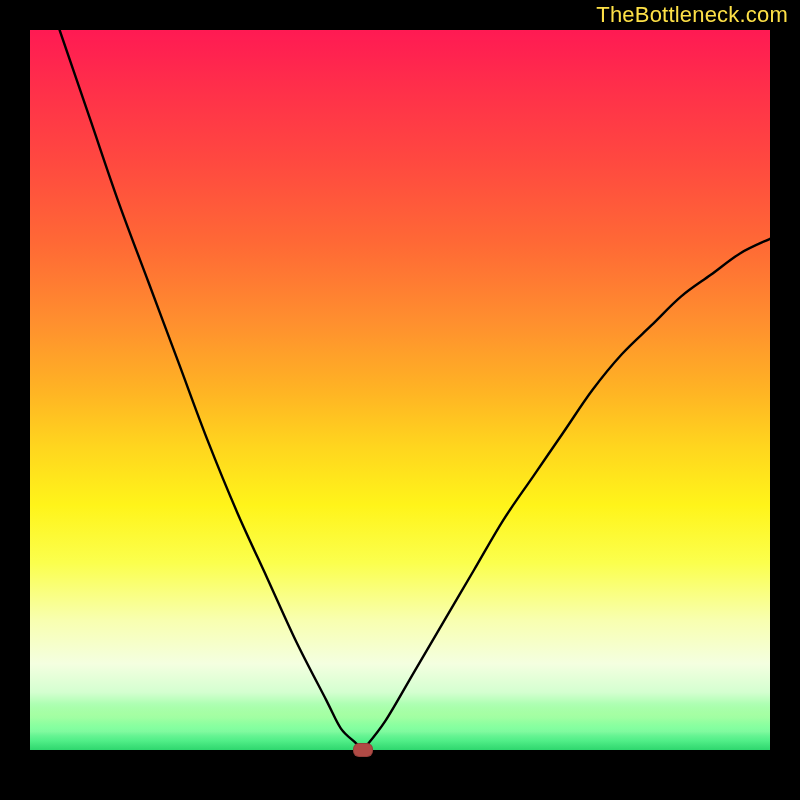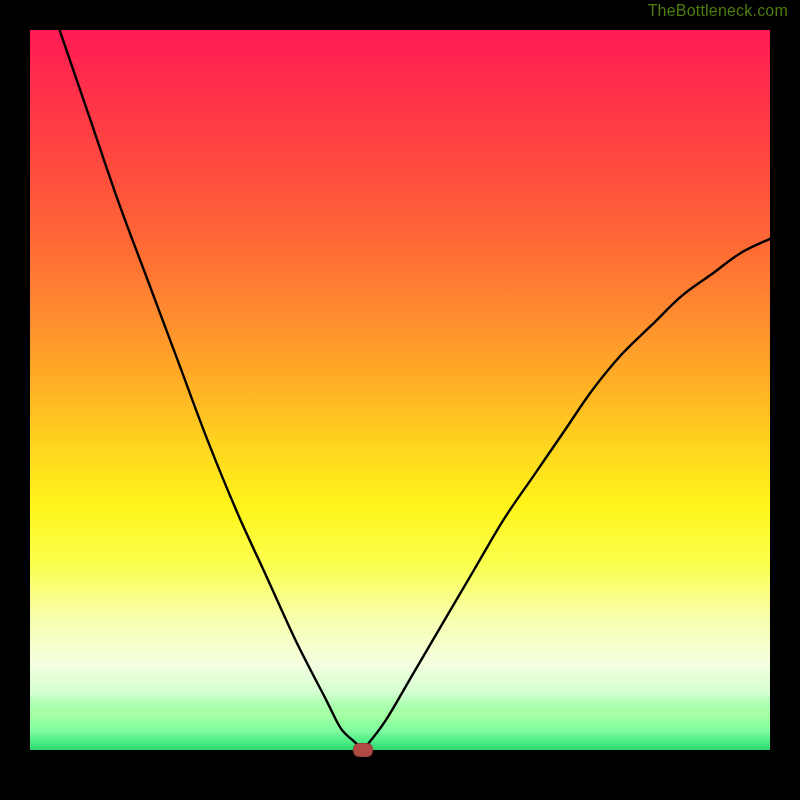--- a/index.html
+++ b/index.html
@@ -14,22 +14,22 @@
   .frame {
     position: relative;
     width: 800px;
     height: 800px;
     background: #000;
   }
   .watermark {
     position: absolute;
     top: 2px;
     right: 12px;
-    color: #4d7c0f;
-    font-size: 16px;
+    color: #fde047;
+    font-size: 22px;
     font-weight: 500;
     letter-spacing: 0.2px;
     font-family: Arial, sans-serif;
     z-index: 10;
   }
   .plot-area {
     position: absolute;
     left: 30px;
     top: 30px;
     width: 740px;

